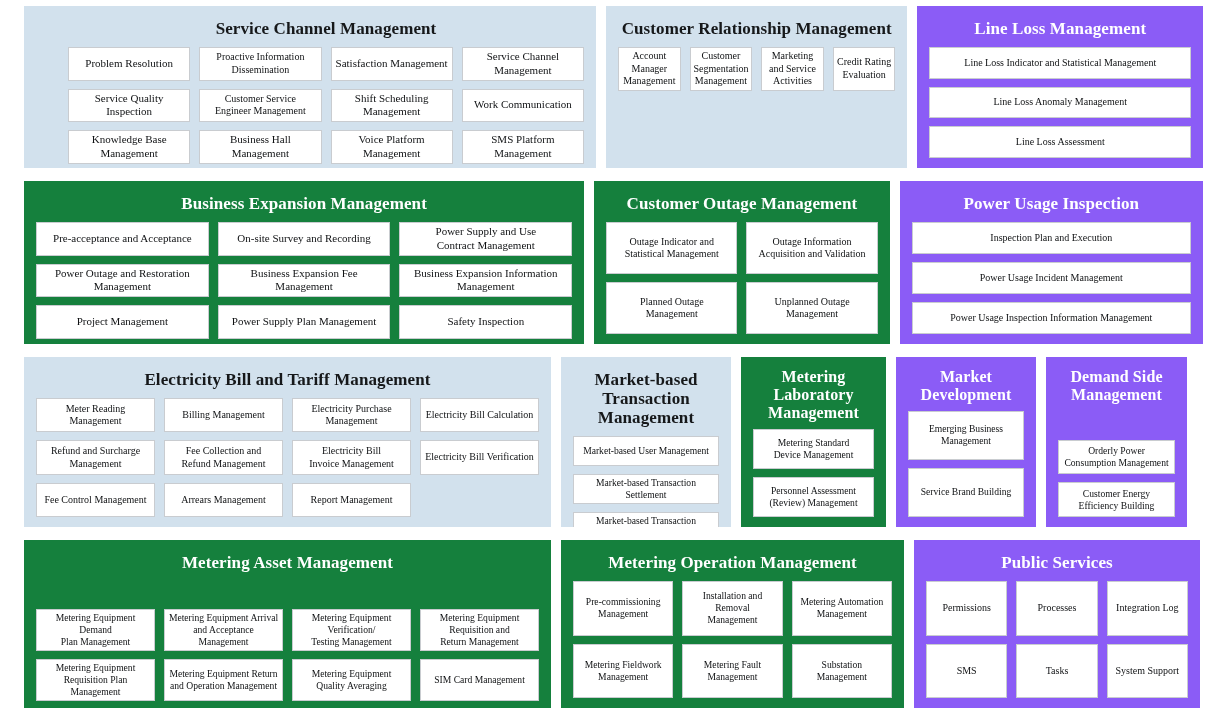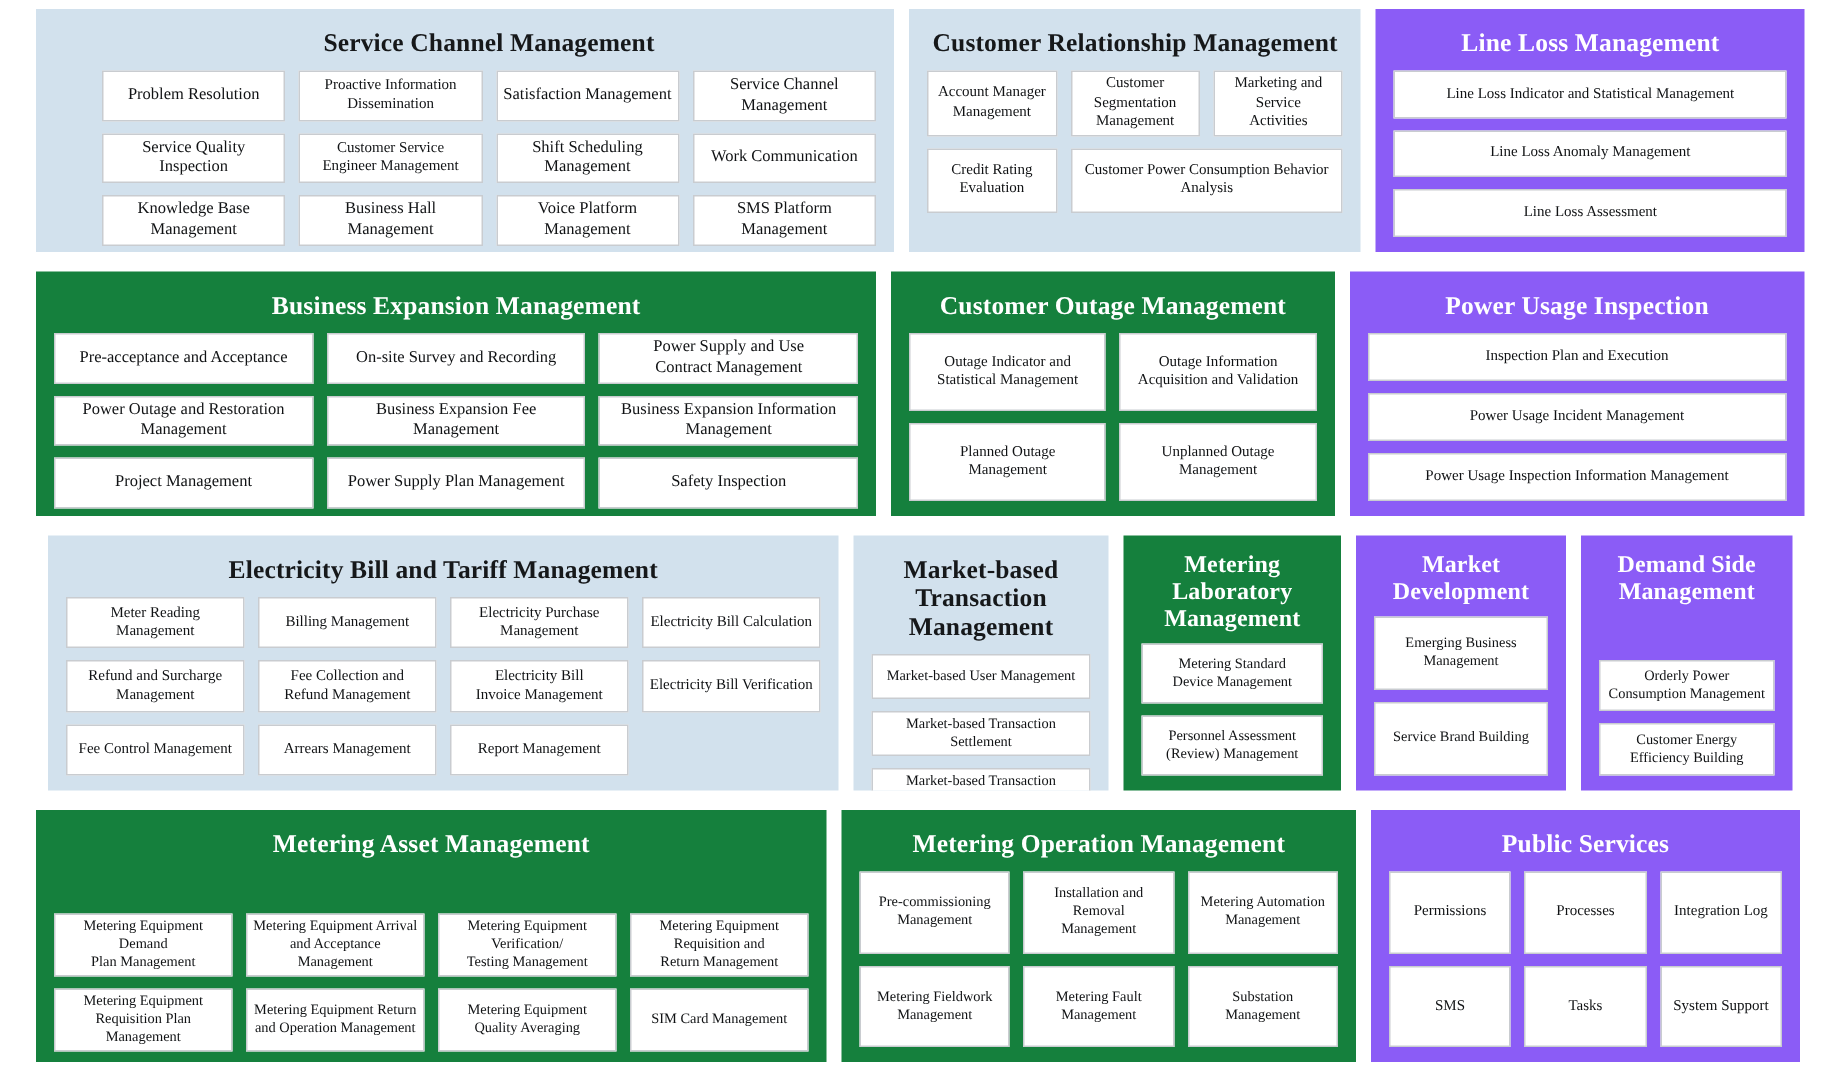--- a/index.html
+++ b/index.html
@@ -25,21 +25,21 @@
     gap: 13px;
   }
 
   .row {
     display: flex;
     gap: 10px;
     width: 100%;
   }
   .row.r1 { height: 162px; }
   .row.r2 { height: 163px; }
-  .row.r3 { height: 170px; justify-content: center; }
+  .row.r3 { height: 170px; }
   .row.r4 { height: 168px; }
 
   .panel {
     box-sizing: border-box;
     display: flex;
     flex-direction: column;
     padding: 6px 12px 10px 12px;
     overflow: hidden;
   }
   .panel.lightblue { background: #d2e1ed; }
@@ -83,21 +83,21 @@
     white-space: pre-line;
     overflow: hidden;
   }
   .tile.sm  { font-size: 9.6px; }
   .tile.md  { font-size: 10px; }
   .tile.lg  { font-size: 11px; }
 
   
   .g4x3 { grid-template-columns: repeat(4, 1fr); grid-template-rows: repeat(3, 1fr); }
   .g3x3 { grid-template-columns: repeat(3, 1fr); grid-template-rows: repeat(3, 1fr); }
-  .g2x3 { grid-template-columns: repeat(3, 1fr); grid-template-rows: repeat(3, 1fr); }
+  .g2x3 { grid-template-columns: repeat(4, 1fr); grid-template-rows: repeat(3, 1fr); }
   .g2x2 { grid-template-columns: repeat(2, 1fr); grid-template-rows: repeat(2, 1fr); }
   .g1x3 { grid-template-columns: 1fr; grid-template-rows: repeat(3, 1fr); }
   .g1x2 { grid-template-columns: 1fr; grid-template-rows: repeat(2, 1fr); }
   .g4x2 { grid-template-columns: repeat(4, 1fr); grid-template-rows: repeat(2, 1fr); }
   .g3x2 { grid-template-columns: repeat(3, 1fr); grid-template-rows: repeat(2, 1fr); }
   .span2 { grid-column: span 2; }
 
   
   .w-service   { width: 573px; padding-left: 44px; }
   .w-crm       { width: 302px; }
@@ -146,21 +146,20 @@
 
     <section class="panel lightblue w-crm">
       <div class="panel-title">Customer Relationship Management</div>
       <div class="tiles g2x3">
         <div class="tile md">Account Manager Management</div>
         <div class="tile md">Customer Segmentation
 Management</div>
         <div class="tile md">Marketing and Service
 Activities</div>
         <div class="tile md">Credit Rating Evaluation</div>
-        <div class="tile md span2">Customer Power Consumption Behavior Analysis</div>
       </div>
     </section>
 
     <section class="panel teal w-lineloss">
       <div class="panel-title">Line Loss Management</div>
       <div class="tiles g1x3">
         <div class="tile md">Line Loss Indicator and Statistical Management</div>
         <div class="tile md">Line Loss Anomaly Management</div>
         <div class="tile md">Line Loss Assessment</div>
       </div>

